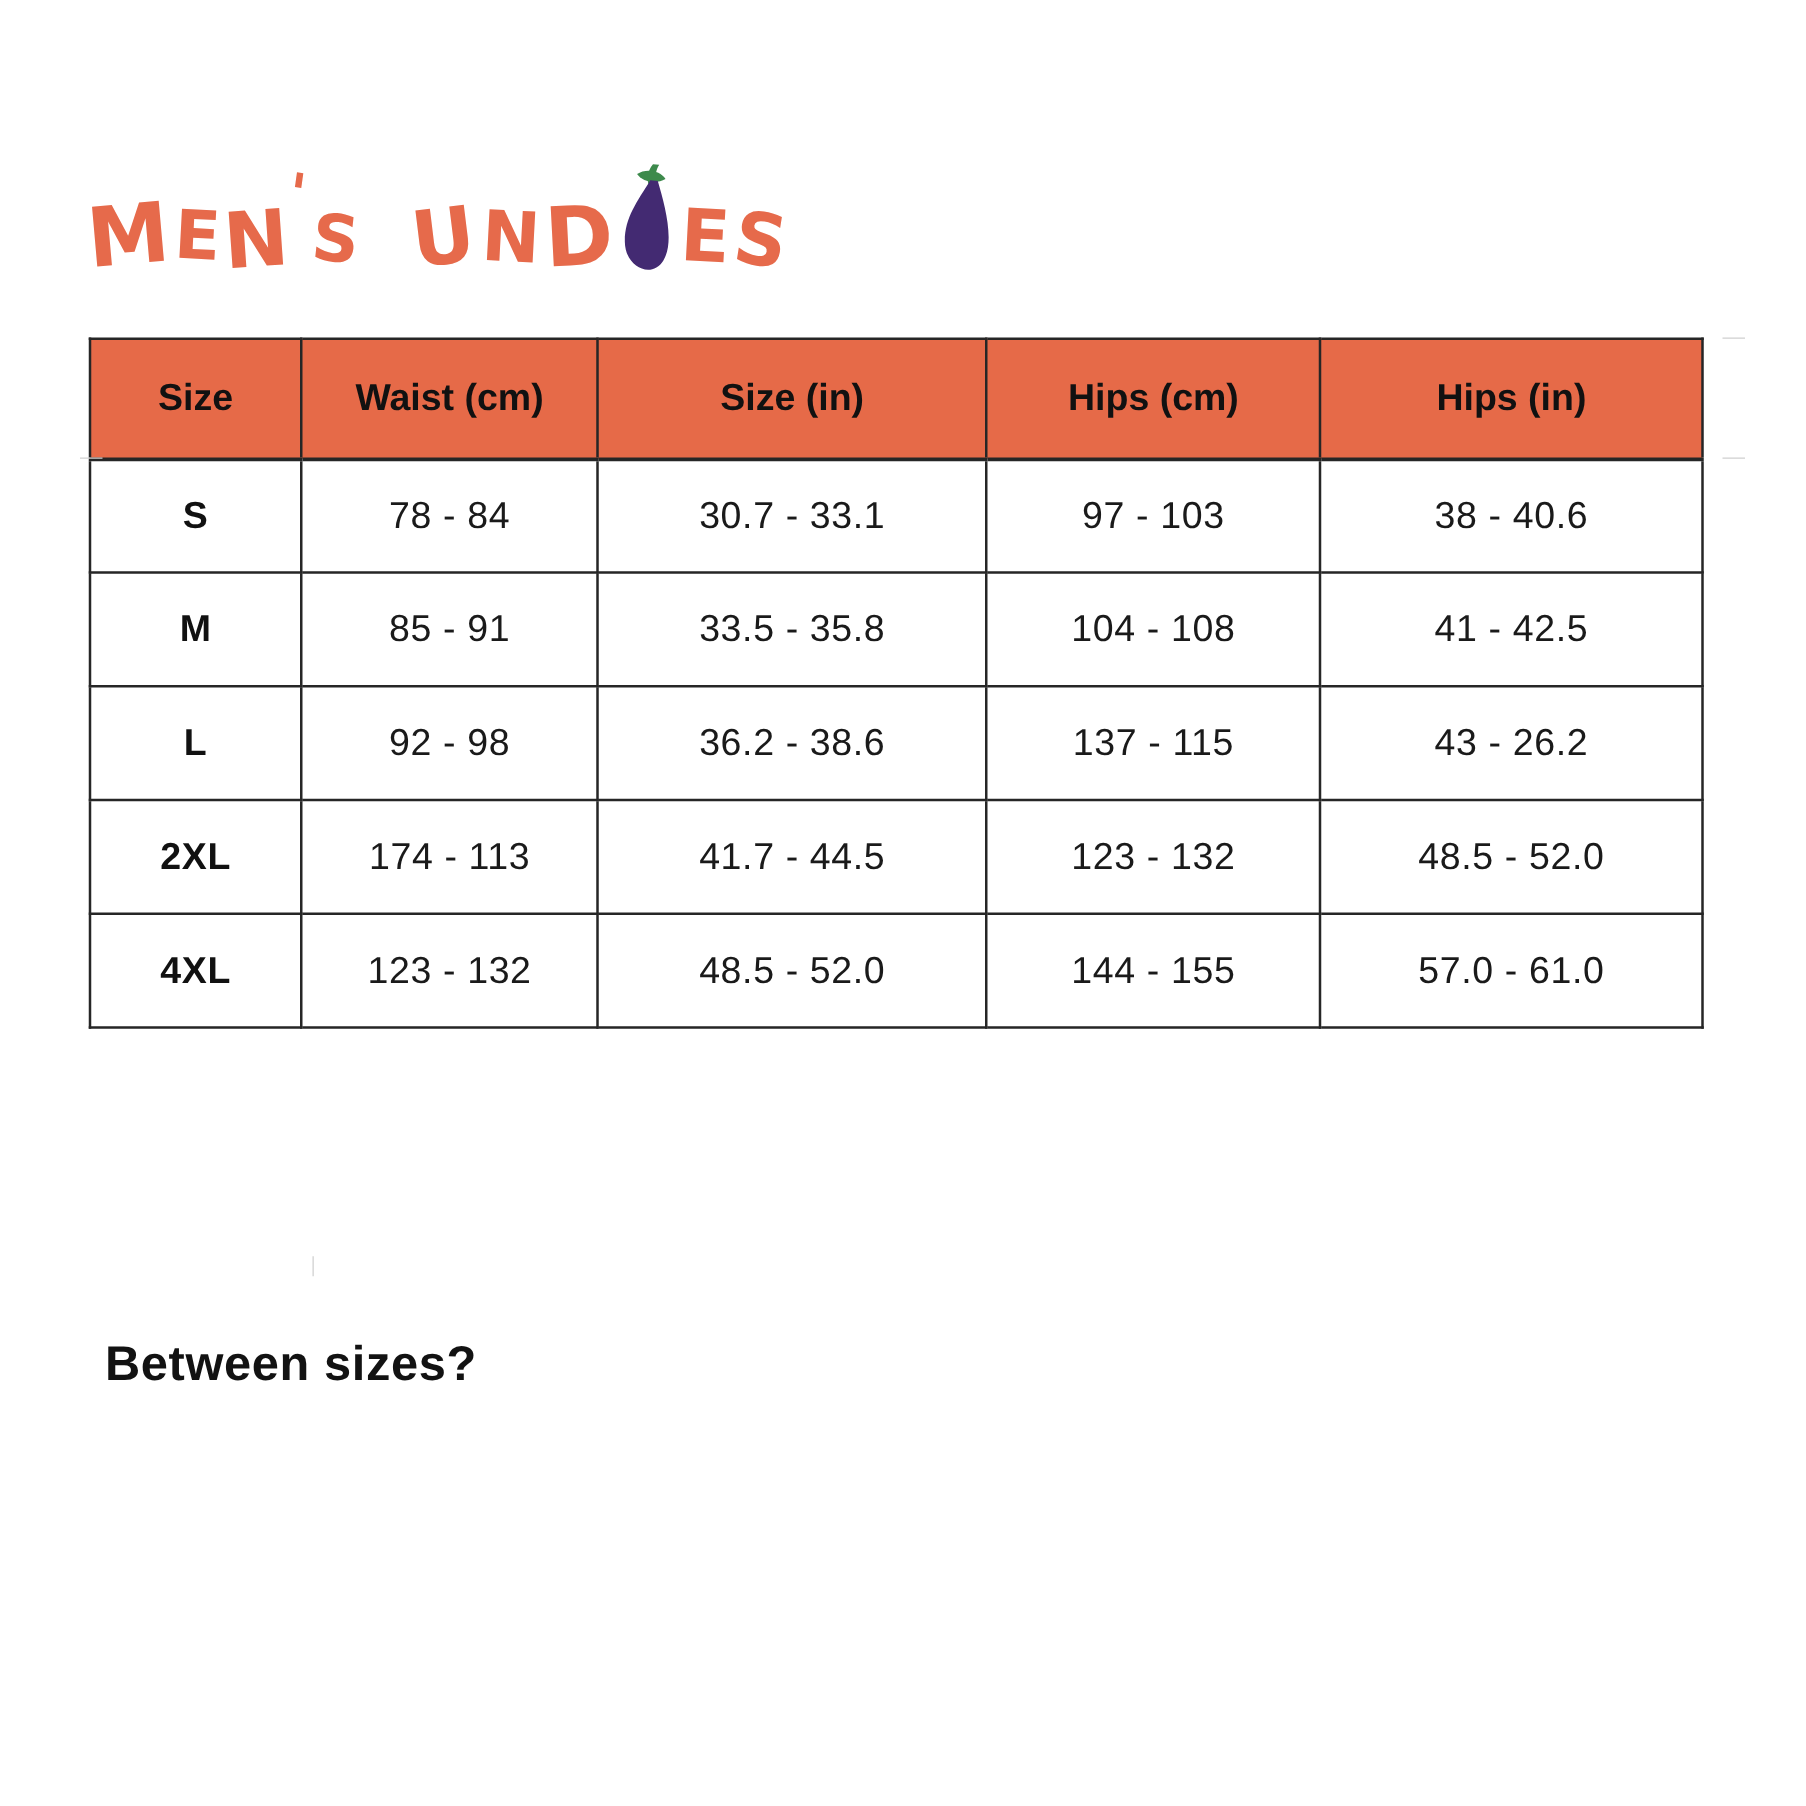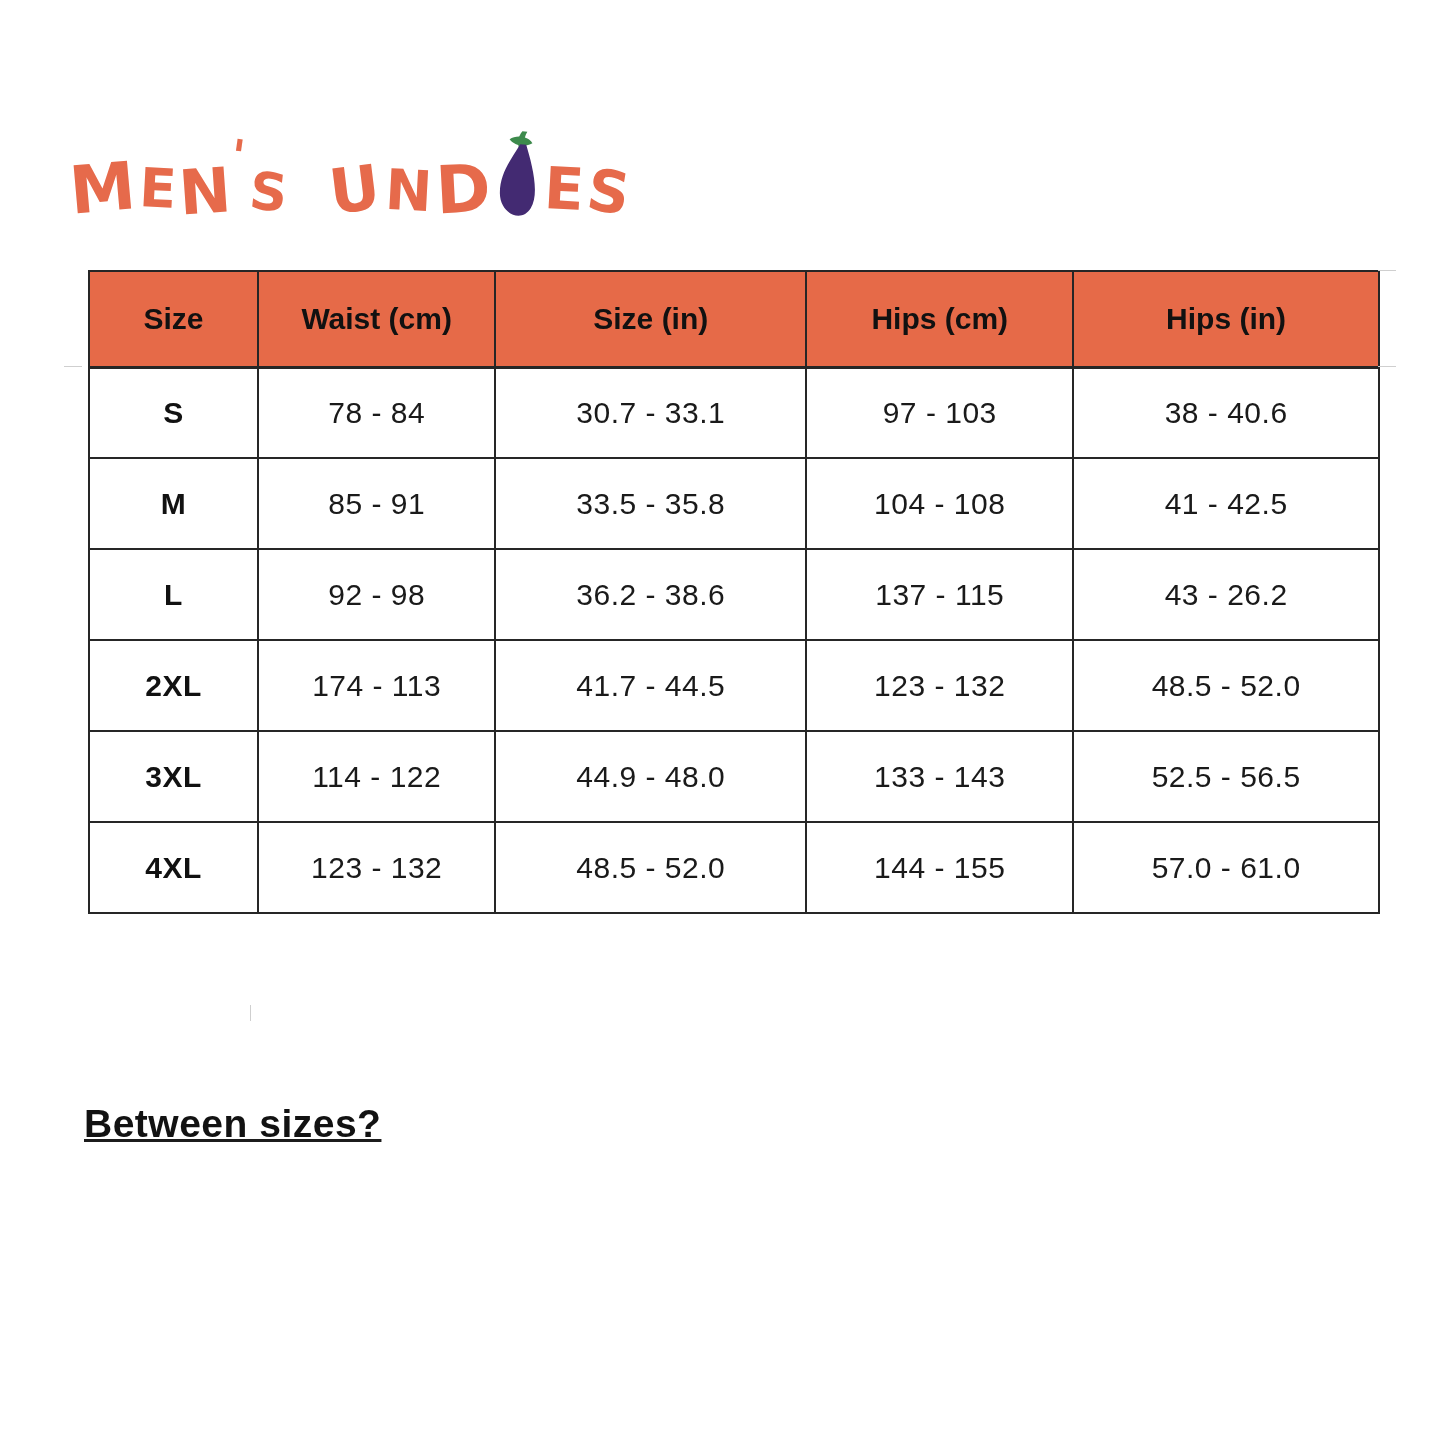--- a/index.html
+++ b/index.html
@@ -46,21 +46,21 @@
     display: inline-block;
     margin: 0 2px 0 4px;
     transform: rotate(5deg) translateY(10px);
   }
   .lt9  { font-size: 58px; transform: rotate(3deg) translateY(-7px); margin-left: 2px; }
   .lt10 { font-size: 58px; transform: rotate(9deg) translateY(-4px); margin-left: 3px; }
 
   
   table.size-chart {
     position: absolute;
-    left: 88px;
+    left: 71px;
     top: 270px;
     width: 1292px;
     border-collapse: collapse;
     table-layout: fixed;
     font-family: "Liberation Sans", sans-serif;
   }
   table.size-chart th,
   table.size-chart td {
     border: 2px solid #262626;
     text-align: center;
@@ -91,24 +91,23 @@
     position: absolute;
     background: #cfcfcf;
   }
   .tick-h { height: 1px; width: 18px; }
   .tick-v { width: 1px; height: 16px; }
 
   
   .footnote {
     position: absolute;
     left: 84px;
-    top: 1102px;
+    top: 1070px;
     width: 1300px;
     color: #1c1c1c;
-    text-decoration: underline;
   }
   .footnote h2 {
     margin: 0 0 16px 0;
     font-size: 39px;
     font-weight: 800;
     letter-spacing: 0.5px;
     color: #121212;
   }
   .footnote p {
     margin: 0;
@@ -186,27 +185,20 @@
         <td>43 - 26.2</td>
       </tr>
       <tr>
         <td class="size-col">2XL</td>
         <td>174 - 113</td>
         <td>41.7 - 44.5</td>
         <td>123 - 132</td>
         <td>48.5 - 52.0</td>
       </tr>
       <tr>
-        <td class="size-col">3XL</td>
-        <td>114 - 122</td>
-        <td>44.9 - 48.0</td>
-        <td>133 - 143</td>
-        <td>52.5 - 56.5</td>
-      </tr>
-      <tr>
         <td class="size-col">4XL</td>
         <td>123 - 132</td>
         <td>48.5 - 52.0</td>
         <td>144 - 155</td>
         <td>57.0 - 61.0</td>
       </tr>
     </tbody>
   </table>
 
   <div class="tick tick-h" style="left:1378px; top:270px;"></div>

